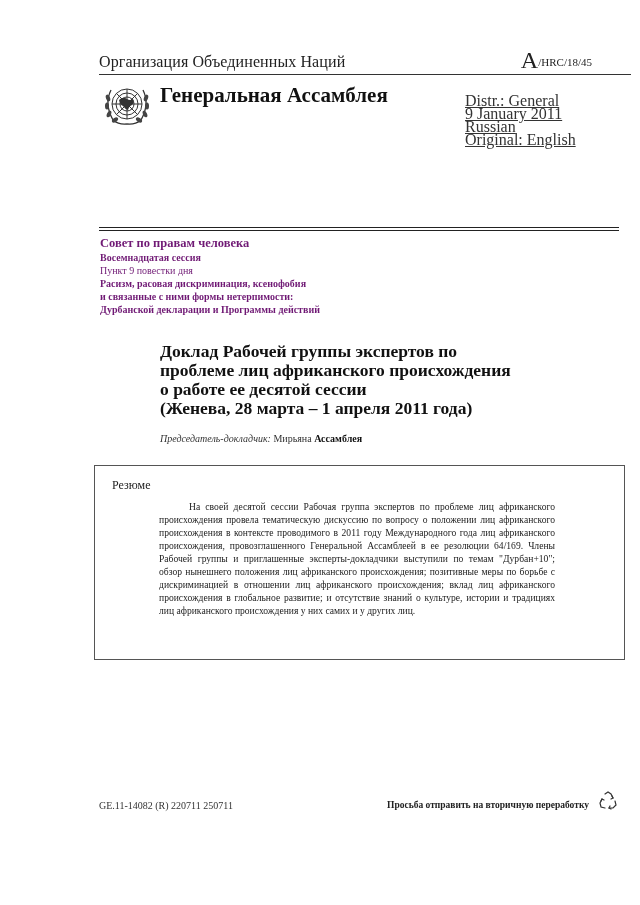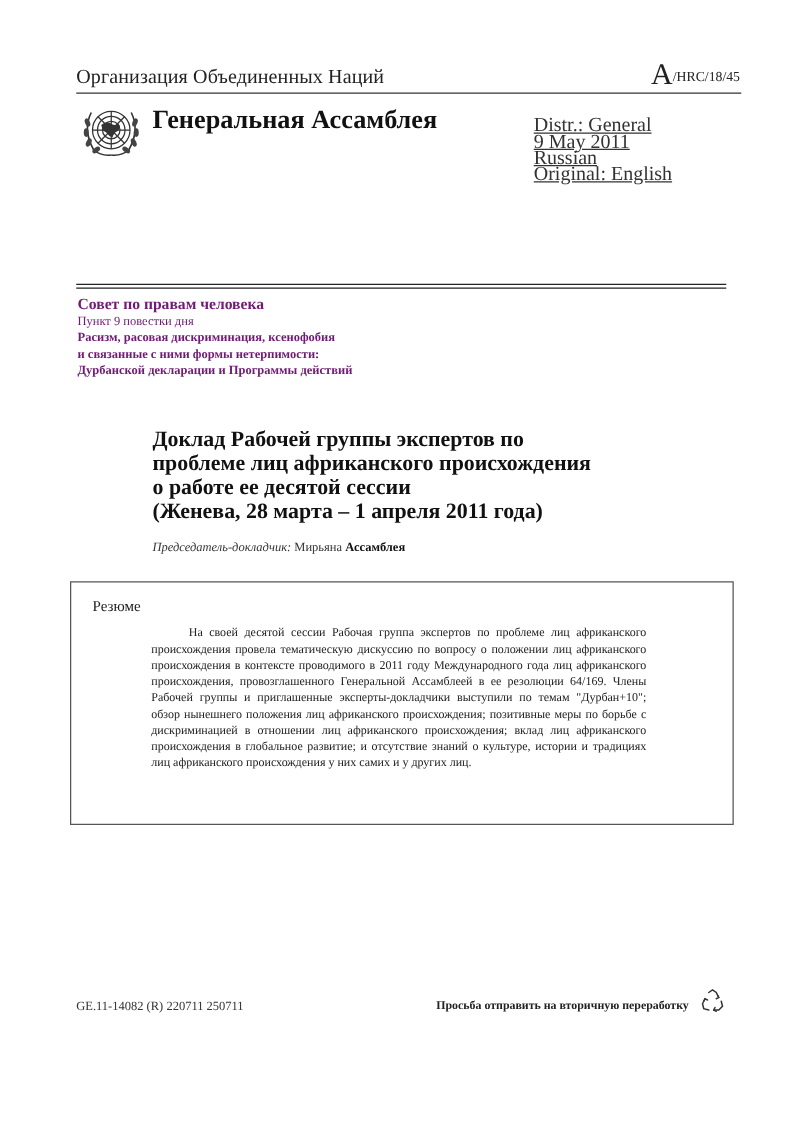--- a/index.html
+++ b/index.html
@@ -8,21 +8,21 @@
       background: #ffffff;
     }
     body {
       width: 640px;
       height: 905px;
       position: relative;
       overflow: hidden;
       font-family: "Liberation Serif", "DejaVu Serif", serif;
       color: #1a1a1a;
     }
-    .abs { position: absolute; }
+    .abs { position: absolute; margin-left: 38px; }
 
     
     .org-name {
       left: 61px; top: 53px;
       font-size: 16px;
       letter-spacing: 0.1px;
       color: #222;
     }
     .symbol {
       right: 48px; top: 50px;
@@ -174,29 +174,30 @@
       <ellipse cx="44" cy="34" rx="2" ry="3.5" transform="rotate(-25 44 34)"></ellipse>
       <ellipse cx="38" cy="40" rx="2" ry="3.5" transform="rotate(-55 38 40)"></ellipse>
     </g>
   </svg>
 </div>
 
 <div class="abs assembly">Генеральная Ассамблея</div>
 
 <div class="abs distr">
   <div>Distr.: General</div>
-  <div>9 May 2011</div>
+  <div>9 January 2011</div>
   <div>Russian</div>
   <div>Original: English</div>
 </div>
 
 <div class="abs rule-double"></div>
 
 <div class="abs council">
   <div class="c-title">Совет по правам человека</div>
+  <div class="c-session">Восемнадцатая сессия</div>
   <div class="c-item">Пункт 9 повестки дня</div>
   <div class="c-topic">Расизм, расовая дискриминация, ксенофобия</div>
   <div class="c-topic">и связанные с ними формы нетерпимости:</div>
   <div class="c-topic">Дурбанской декларации и Программы действий</div>
 </div>
 
 <div class="abs report-title">
   <div>Доклад Рабочей группы экспертов по</div>
   <div>проблеме лиц африканского происхождения</div>
   <div>о работе ее десятой сессии</div>

